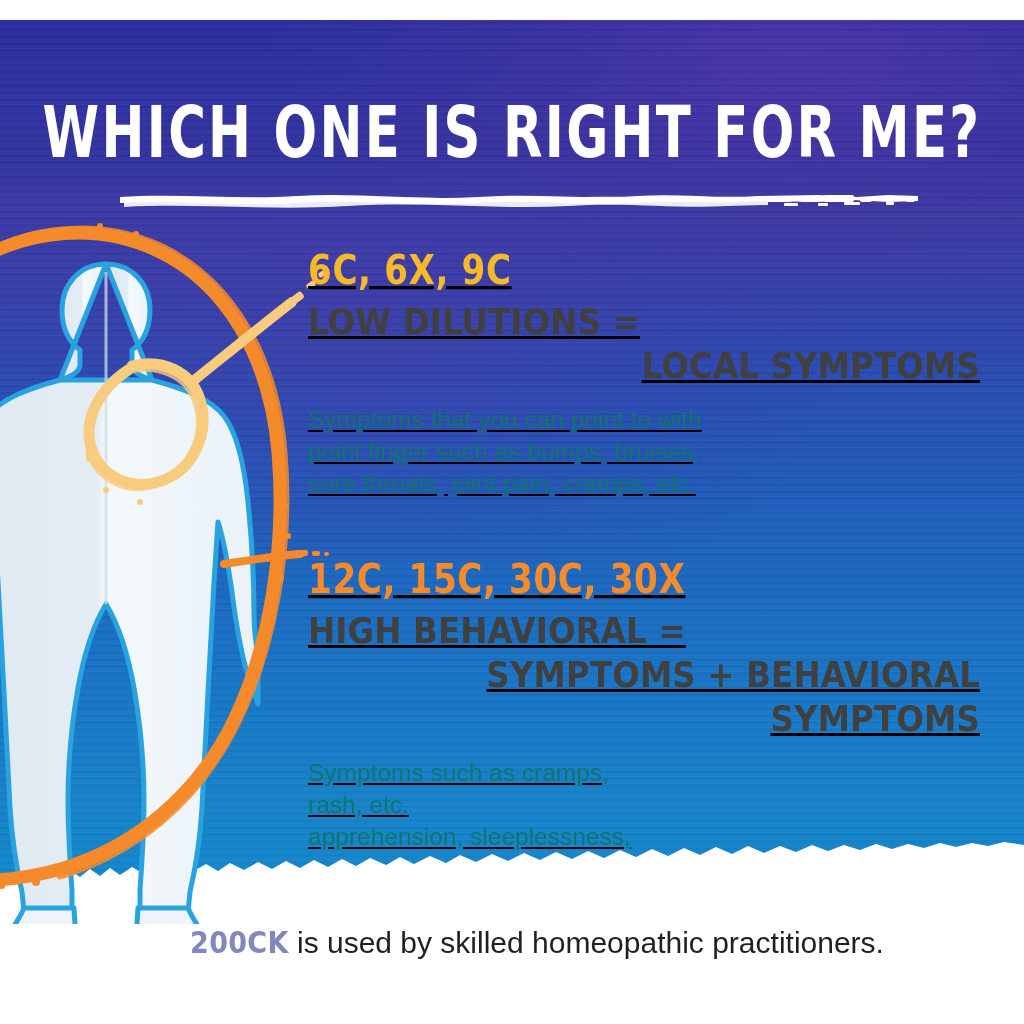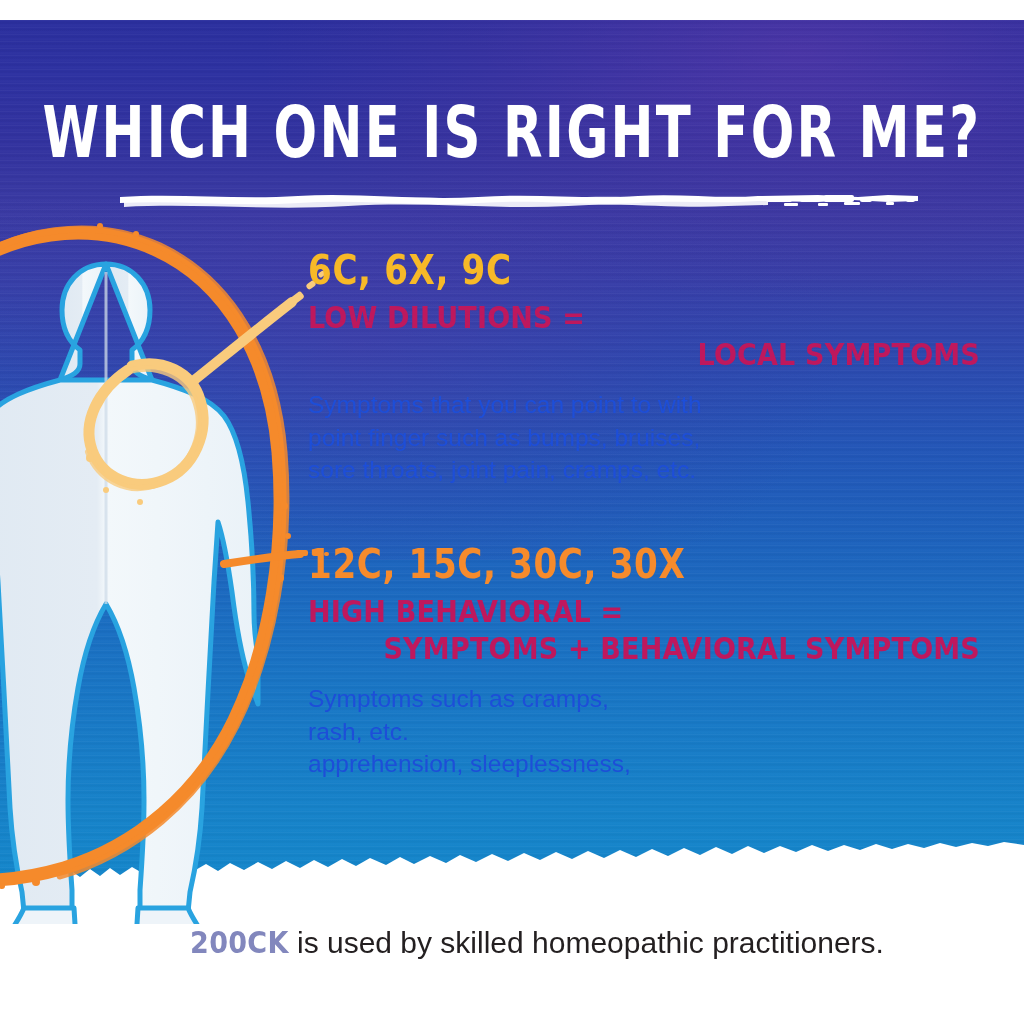--- a/index.html
+++ b/index.html
@@ -129,52 +129,52 @@
     pointer-events: none;
   }
 
   
   .text-col {
     position: absolute;
     left: 308px;
     top: 230px;
     width: 672px;
   }
-  .block { position: relative; }
+  .block { position: relative; text-decoration: underline; }
   .block + .block { margin-top: 58px; }
 
   .dose {
     font-family: "Liberation Sans Narrow", "DejaVu Sans Condensed", "Liberation Sans", sans-serif;
     font-weight: 700;
     font-size: 38px;
     letter-spacing: 0.6px;
     line-height: 1.0;
     margin: 0 0 12px 0;
     transform: scaleY(1.06);
     transform-origin: left top;
   }
   .dose.low  { color: #f7b928; }
   .dose.high { color: #f68b2c; }
 
   .sub {
     font-family: "Liberation Sans Narrow", "DejaVu Sans Condensed", "Liberation Sans", sans-serif;
     font-weight: 700;
-    font-size: 30px;
-    color: #be185d;
+    font-size: 36px;
+    color: #404040;
     letter-spacing: 0.2px;
     line-height: 1.22;
     margin: 0 0 16px 0;
   }
   .sub .l2 { display: block; text-align: right; }
 
   .desc {
     font-family: "Liberation Sans", sans-serif;
     font-weight: 400;
     font-size: 24.5px;
-    color: #1d4ed8;
+    color: #0f766e;
     line-height: 1.32;
     margin: 0;
   }
   .desc span { display: block; }
 
   
   .footer {
     position: absolute;
     left: 0;
     top: 905px;

